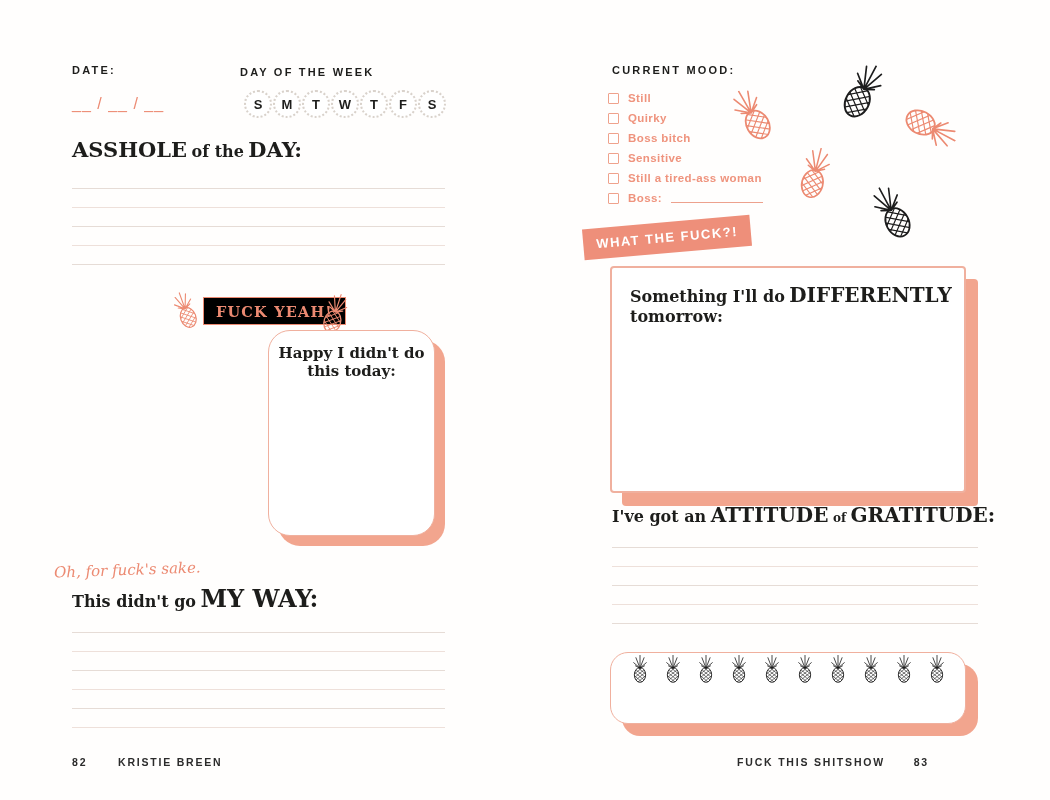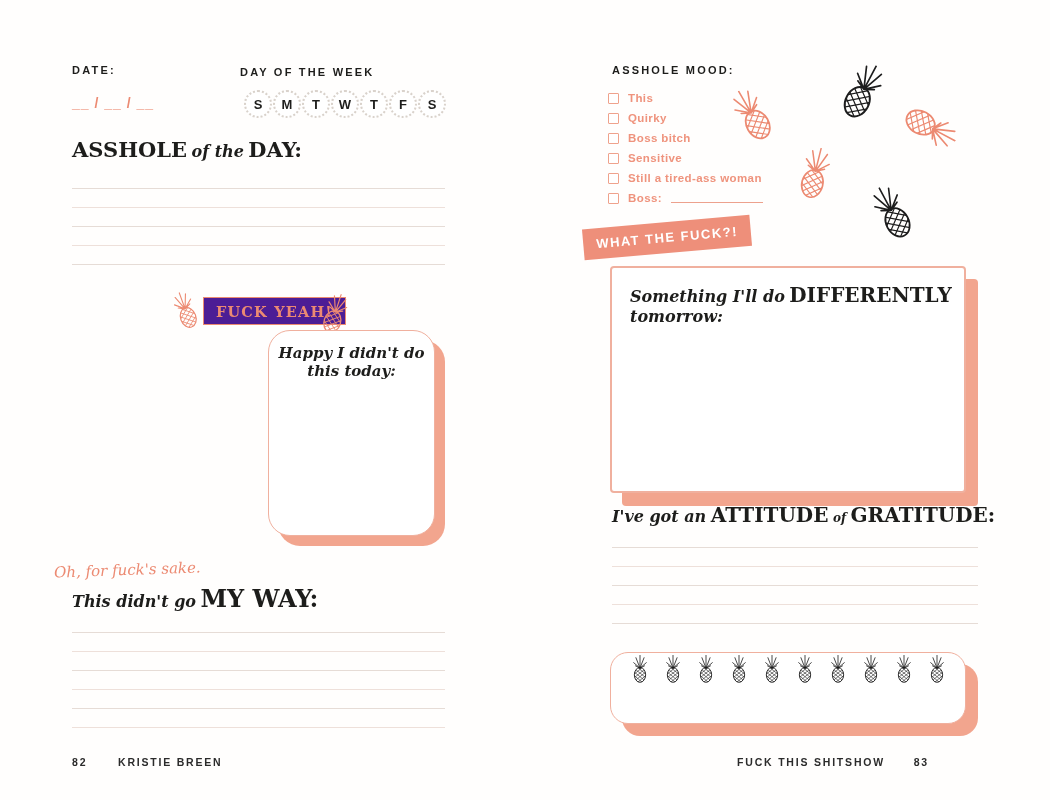--- a/index.html
+++ b/index.html
@@ -6,44 +6,44 @@
     --coral:#ec8a72; --coral-text:#ef937d; --coral-shadow:#f2a58e;
     --coral-border:#f0b09e; --ink:#1d1d1b; --rule:#e6dcd6;
   }
   *{margin:0;padding:0;box-sizing:border-box}
   body{background:#ffffff;font-family:"Liberation Sans",sans-serif;}
   .sheet{position:relative;width:1050px;height:800px;background:#fffefd;overflow:hidden;}
 
   .abs{position:absolute}
   .micro-label{font-size:11px;font-weight:700;letter-spacing:2.2px;color:var(--ink);}
   .serif-caps{font-family:"DejaVu Serif",serif;font-weight:700;color:var(--ink);}
-  .script{font-family:"DejaVu Serif",serif;font-style:italic;font-weight:600;color:var(--ink);}
-
-  
-  .date-blank{font-size:14px;font-weight:700;letter-spacing:1px;color:var(--coral);}
+  .script{font-family:"DejaVu Serif",serif;font-weight:600;color:var(--ink);}
+
+  
+  .date-blank{font-size:16px;font-weight:400;letter-spacing:1px;color:var(--coral);}
 
   
   .days-row{display:flex;gap:1px;}
   .day-circle{width:28px;height:28px;border:2px dotted #d9d2cb;border-radius:50%;
     display:flex;align-items:center;justify-content:center;
     font-size:13px;font-weight:700;color:var(--ink);background:#fff;}
 
   
   .rules{display:flex;flex-direction:column;}
   .rule{height:19px;border-bottom:1px solid var(--rule);}
   .rule:nth-child(even){border-bottom-color:#eee0da;}
 
   
   .card{background:#fff;border:1.5px solid var(--coral-border);border-radius:22px;
     box-shadow:10px 10px 0 var(--coral-shadow);}
   .card .card-title{text-align:center;padding-top:13px;font-size:15px;}
 
   .fy-badge{border:1.5px solid var(--coral);color:var(--coral);
     font-family:"DejaVu Serif",serif;font-weight:700;font-size:14.5px;letter-spacing:1.2px;
-    padding:5px 12px 4px;background:#4c1d95;}
+    padding:5px 12px 4px;background:#000000;}
 
   .sake{color:var(--coral);font-family:"DejaVu Serif",serif;font-style:italic;
     font-size:15px;transform:rotate(-2deg);}
 
   
   .mood-list{display:flex;flex-direction:column;gap:8px;}
   .mood-item{display:flex;align-items:center;gap:9px;}
   .mood-checkbox{width:11px;height:11px;border:1.5px solid #efa28c;border-radius:1px;background:#fff;flex:0 0 auto;}
   .mood-item span.lbl{font-size:11.5px;font-weight:700;letter-spacing:.4px;color:var(--coral-text);}
   .blank-line{display:inline-block;width:92px;border-bottom:1.5px solid #eda18d;height:10px;}
@@ -137,26 +137,26 @@
     <div class="rule"></div>
     <div class="rule"></div>
     <div class="rule"></div>
   </div>
 
   <div class="abs footer" style="left:72px;top:756px">
     <span>82</span>
     <span style="margin-left:26px">KRISTIE BREEN</span>
   </div>
 
-  <div class="abs micro-label" style="left:612px;top:64px">ASSHOLE MOOD:</div>
+  <div class="abs micro-label" style="left:612px;top:64px">CURRENT MOOD:</div>
 
   <div class="abs mood-list" style="left:608px;top:92px">
     <div class="mood-item">
       <span class="mood-checkbox"></span>
-      <span class="lbl">This</span>
+      <span class="lbl">Still</span>
     </div>
     <div class="mood-item">
       <span class="mood-checkbox"></span>
       <span class="lbl">Quirky</span>
     </div>
     <div class="mood-item">
       <span class="mood-checkbox"></span>
       <span class="lbl">Boss bitch</span>
     </div>
     <div class="mood-item">

